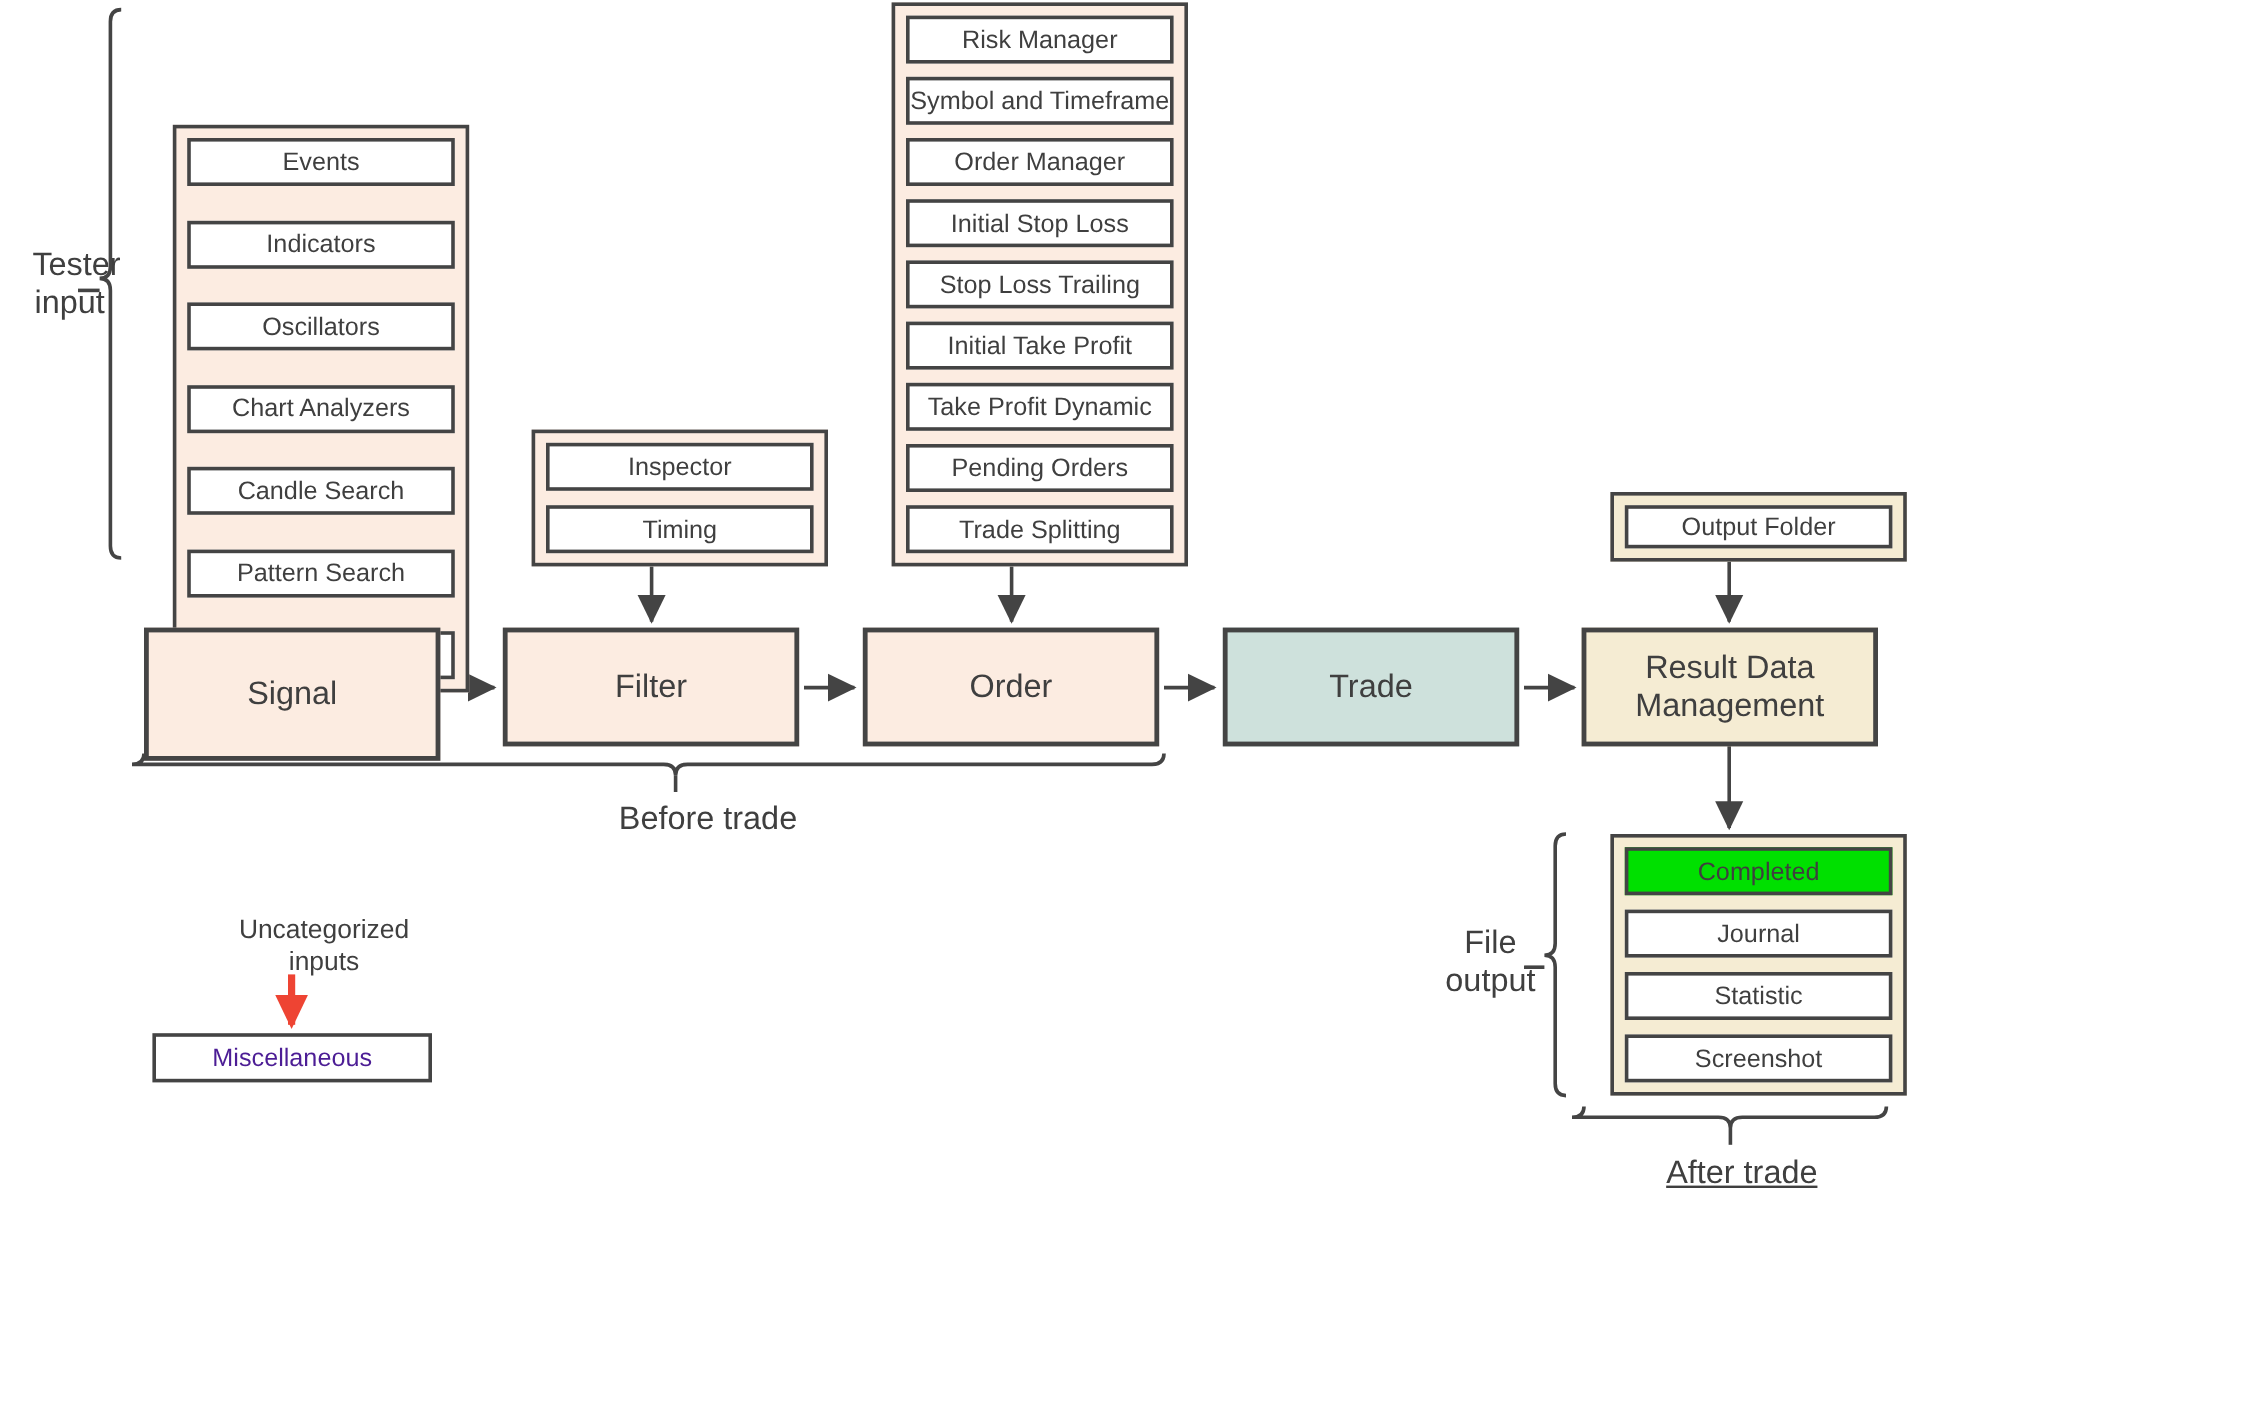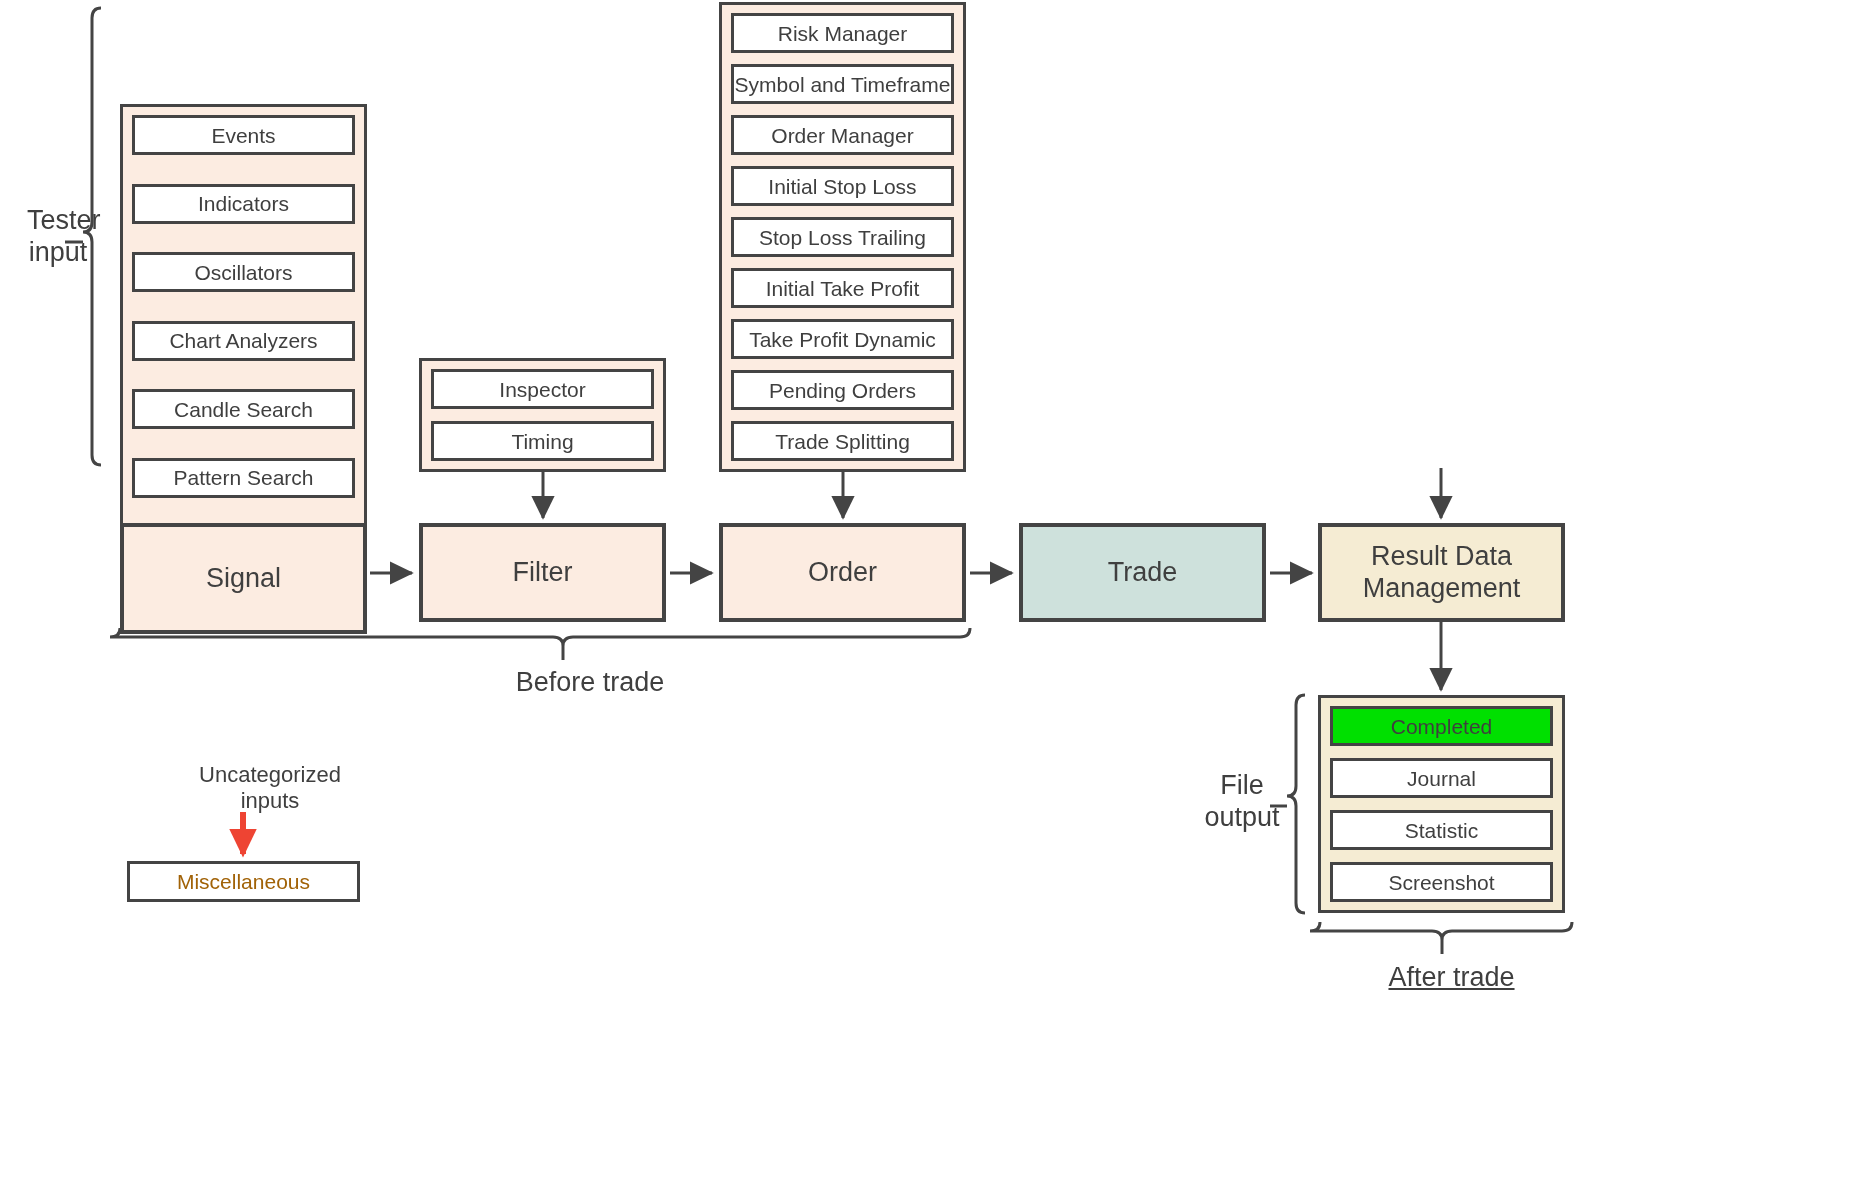--- a/index.html
+++ b/index.html
@@ -18,20 +18,21 @@
   
   .group{
     position:absolute;
     box-sizing:border-box;
     border:3px solid #444444;
     background:#fcece1;
     padding:8px 9px;
     display:flex;
     flex-direction:column;
     justify-content:space-between;
+    margin-left:24px;
   }
   .group.cream{background:#f5ecd3;}
   
   .item{
     box-sizing:border-box;
     border:3px solid #444444;
     background:#ffffff;
     height:40px;
     display:flex;
     align-items:center;
@@ -61,21 +62,21 @@
   
   .plainbox{
     position:absolute;
     box-sizing:border-box;
     border:3px solid #444444;
     background:#ffffff;
     display:flex;
     align-items:center;
     justify-content:center;
     font-size:21px;
-    color:#a16207;
+    color:#4c1d95;
   }
   
   .label{
     position:absolute;
     font-size:27px;
     line-height:1.18;
     color:#3f3f3f;
     text-align:center;
     white-space:pre-line;
     padding-left:27px;
@@ -157,20 +158,23 @@
     <div class="item">Symbol and Timeframe</div>
     <div class="item">Order Manager</div>
     <div class="item">Initial Stop Loss</div>
     <div class="item">Stop Loss Trailing</div>
     <div class="item">Initial Take Profit</div>
     <div class="item">Take Profit Dynamic</div>
     <div class="item">Pending Orders</div>
     <div class="item">Trade Splitting</div>
   </div>
 
+  <div class="group cream" id="output-folder-group" style="left:1318px; top:410px; width:247px; height:58px;">
+    <div class="item">Output Folder</div>
+  </div>
 
   <div class="stage" style="left:120px; top:523px; width:247px; height:111px;">Signal</div>
 
   <div class="stage" style="left:719px; top:523px; width:247px; height:99px;">Order</div>
 
   <div class="stage" style="left:419px; top:523px; width:247px; height:99px;">Filter</div>
 
   <div class="stage teal" style="left:1019px; top:523px; width:247px; height:99px;">Trade</div>
 
   <div class="stage cream" style="left:1318px; top:523px; width:247px; height:99px; white-space:pre-line;">Result Data

